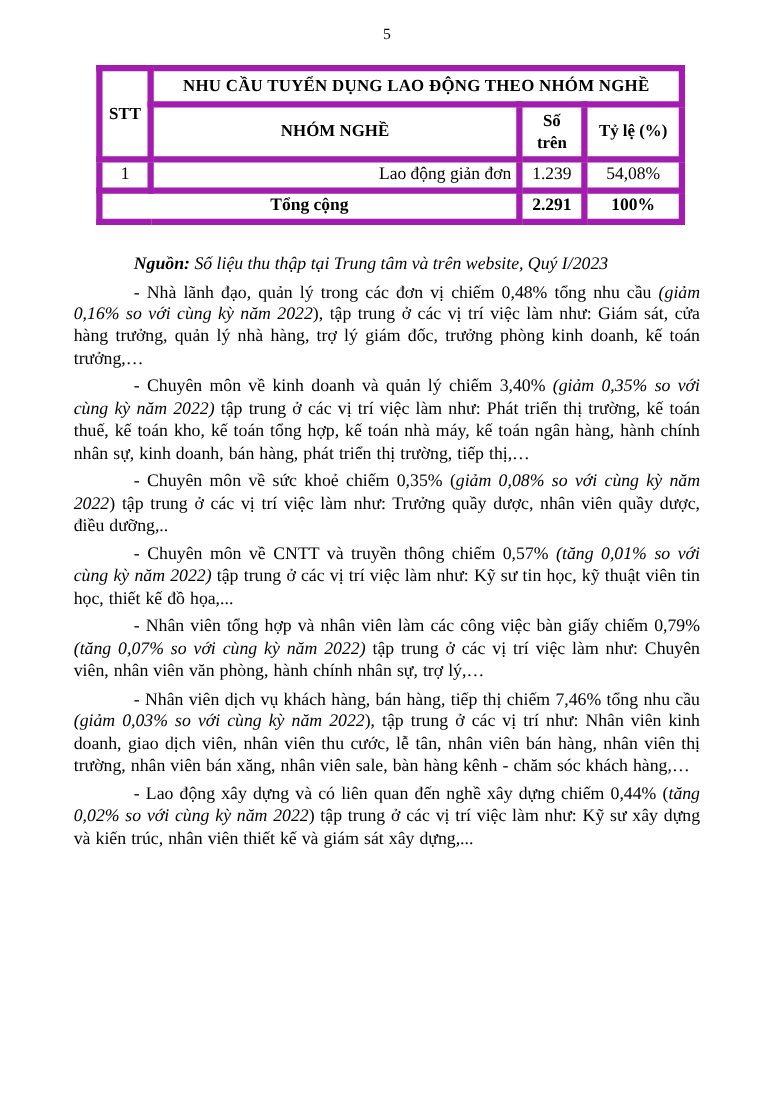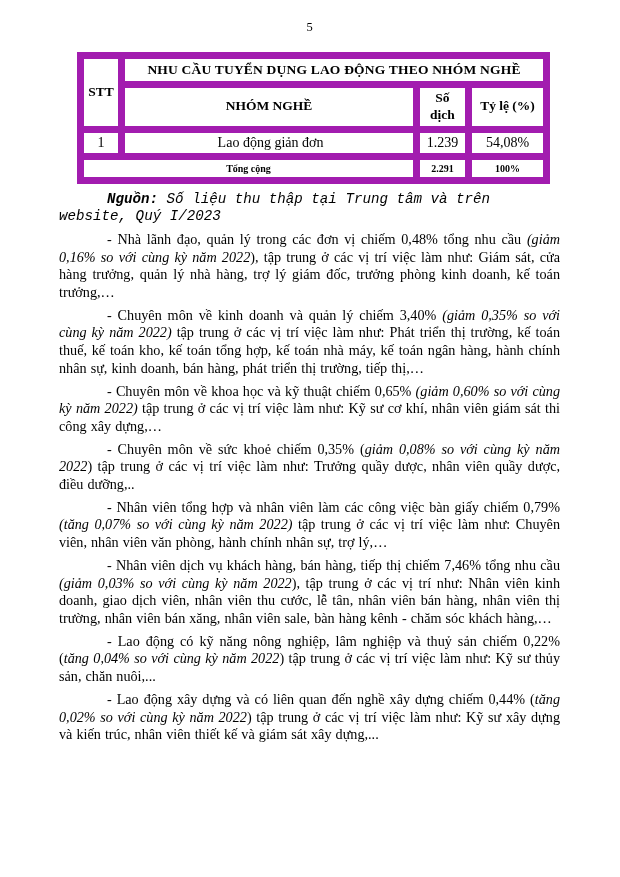--- a/index.html
+++ b/index.html
@@ -21,39 +21,38 @@
     margin-bottom: 17px;
   }
   table.rec-table {
     border-collapse: collapse;
     table-layout: fixed;
     width: 466px;
     margin-left: 18px;
     font-size: 13.5px;
   }
   table.rec-table th, table.rec-table td {
-    border: 7px solid #a21caf;
+    border: 5px solid #a21caf;
     text-align: center;
     vertical-align: middle;
     padding: 2px 4px;
     overflow: hidden;
   }
   .title-cell { font-weight: bold; height: 29px; letter-spacing: 0.2px; }
   .hdr-cell   { font-weight: bold; height: 44px; line-height: 1.25; }
   .stt-cell   { font-weight: bold; }
   tr.data-row td { height: 25px; font-size: 14px; }
-  tr.data-row td.left { text-align: center; padding-left: 7px; }
-  tr.total-row td { height: 24px; font-weight: bold; font-size: 10px; }
+  tr.data-row td.left { text-align: right; padding-left: 7px; }
+  tr.total-row td { height: 24px; font-weight: bold; font-size: 14px; }
   .source {
-    margin-top: 7px;
+    margin-top: 23px;
     text-indent: 48px;
     font-style: italic;
     font-size: 14.2px;
     line-height: 17.6px;
-    font-family: Liberation Mono, monospace;
   }
   .source .src-label { font-weight: bold; }
   .para {
     margin-top: 5px;
     text-align: justify;
     text-indent: 48px;
     font-size: 14.2px;
     line-height: 17.7px;
     word-spacing: 0.5px;
   }
@@ -73,41 +72,40 @@
       <col style="width:52px">
       <col style="width:78px">
     </colgroup>
     <tbody>
       <tr>
         <th class="stt-cell" rowspan="2">STT</th>
         <th class="title-cell" colspan="3">NHU CẦU TUYỂN DỤNG LAO ĐỘNG THEO NHÓM NGHỀ</th>
       </tr>
       <tr>
         <th class="hdr-cell">NHÓM NGHỀ</th>
-        <th class="hdr-cell">Số dịch</th>
+        <th class="hdr-cell">Số trên</th>
         <th class="hdr-cell">Tỷ lệ (%)</th>
       </tr>
       <tr class="data-row">
         <td>1</td>
         <td class="left">Lao động giản đơn</td>
         <td>1.239</td>
         <td>54,08%</td>
       </tr>
       <tr class="total-row">
         <td colspan="2">Tổng cộng</td>
         <td>2.291</td>
         <td>100%</td>
       </tr>
     </tbody>
   </table>
 
   <p class="source"><span class="src-label">Nguồn:</span><span> Số liệu thu thập tại Trung tâm và trên website, Quý I/2023</span></p>
 
   <p class="para"><span>- Nhà lãnh đạo, quản lý trong các đơn vị chiếm 0,48% tổng nhu cầu </span><span class="seg-italic">(giảm 0,16% so với cùng kỳ năm 2022</span><span>), tập trung ở các vị trí việc làm như: Giám sát, cửa hàng trưởng, quản lý nhà hàng, trợ lý giám đốc, trưởng phòng kinh doanh, kế toán trưởng,…</span></p>
   <p class="para"><span>- Chuyên môn về kinh doanh và quản lý chiếm 3,40% </span><span class="seg-italic">(giảm 0,35% so với cùng kỳ năm 2022)</span><span> tập trung ở các vị trí việc làm như: Phát triển thị trường, kế toán thuế, kế toán kho, kế toán tổng hợp, kế toán nhà máy, kế toán ngân hàng, hành chính nhân sự, kinh doanh, bán hàng, phát triển thị trường, tiếp thị,…</span></p>
-  <p class="para"><span>- Chuyên môn về khoa học và kỹ thuật chiếm 0,65% </span><span class="seg-italic">(giảm 0,60% so với cùng kỳ năm 2022)</span><span> tập trung ở các vị trí việc làm như: Kỹ sư cơ khí, nhân viên giám sát thi công xây dựng,…</span></p>
   <p class="para"><span>- Chuyên môn về sức khoẻ chiếm 0,35% (</span><span class="seg-italic">giảm 0,08% so với cùng kỳ năm 2022</span><span>) tập trung ở các vị trí việc làm như: Trưởng quầy dược, nhân viên quầy dược, điều dưỡng,..</span></p>
+  <p class="para"><span>- Chuyên môn về CNTT và truyền thông chiếm 0,57% </span><span class="seg-italic">(tăng 0,01% so với cùng kỳ năm 2022)</span><span> tập trung ở các vị trí việc làm như: Kỹ sư tin học, kỹ thuật viên tin học, thiết kế đồ họa,...</span></p>
   <p class="para"><span>- Nhân viên tổng hợp và nhân viên làm các công việc bàn giấy chiếm 0,79% </span><span class="seg-italic">(tăng 0,07% so với cùng kỳ năm 2022)</span><span> tập trung ở các vị trí việc làm như: Chuyên viên, nhân viên văn phòng, hành chính nhân sự, trợ lý,…</span></p>
   <p class="para"><span>- Nhân viên dịch vụ khách hàng, bán hàng, tiếp thị chiếm 7,46% tổng nhu cầu </span><span class="seg-italic">(giảm 0,03% so với cùng kỳ năm 2022</span><span>), tập trung ở các vị trí như: Nhân viên kinh doanh, giao dịch viên, nhân viên thu cước, lễ tân, nhân viên bán hàng, nhân viên thị trường, nhân viên bán xăng, nhân viên sale, bàn hàng kênh - chăm sóc khách hàng,…</span></p>
-  <p class="para"><span>- Lao động có kỹ năng nông nghiệp, lâm nghiệp và thuỷ sản chiếm 0,22% (</span><span class="seg-italic">tăng 0,04% so với cùng kỳ năm 2022</span><span>) tập trung ở các vị trí việc làm như: Kỹ sư thủy sản, chăn nuôi,...</span></p>
   <p class="para"><span>- Lao động xây dựng và có liên quan đến nghề xây dựng chiếm 0,44% (</span><span class="seg-italic">tăng 0,02% so với cùng kỳ năm 2022</span><span>) tập trung ở các vị trí việc làm như: Kỹ sư xây dựng và kiến trúc, nhân viên thiết kế và giám sát xây dựng,...</span></p>
 
 </div>
 
 </body></html>

